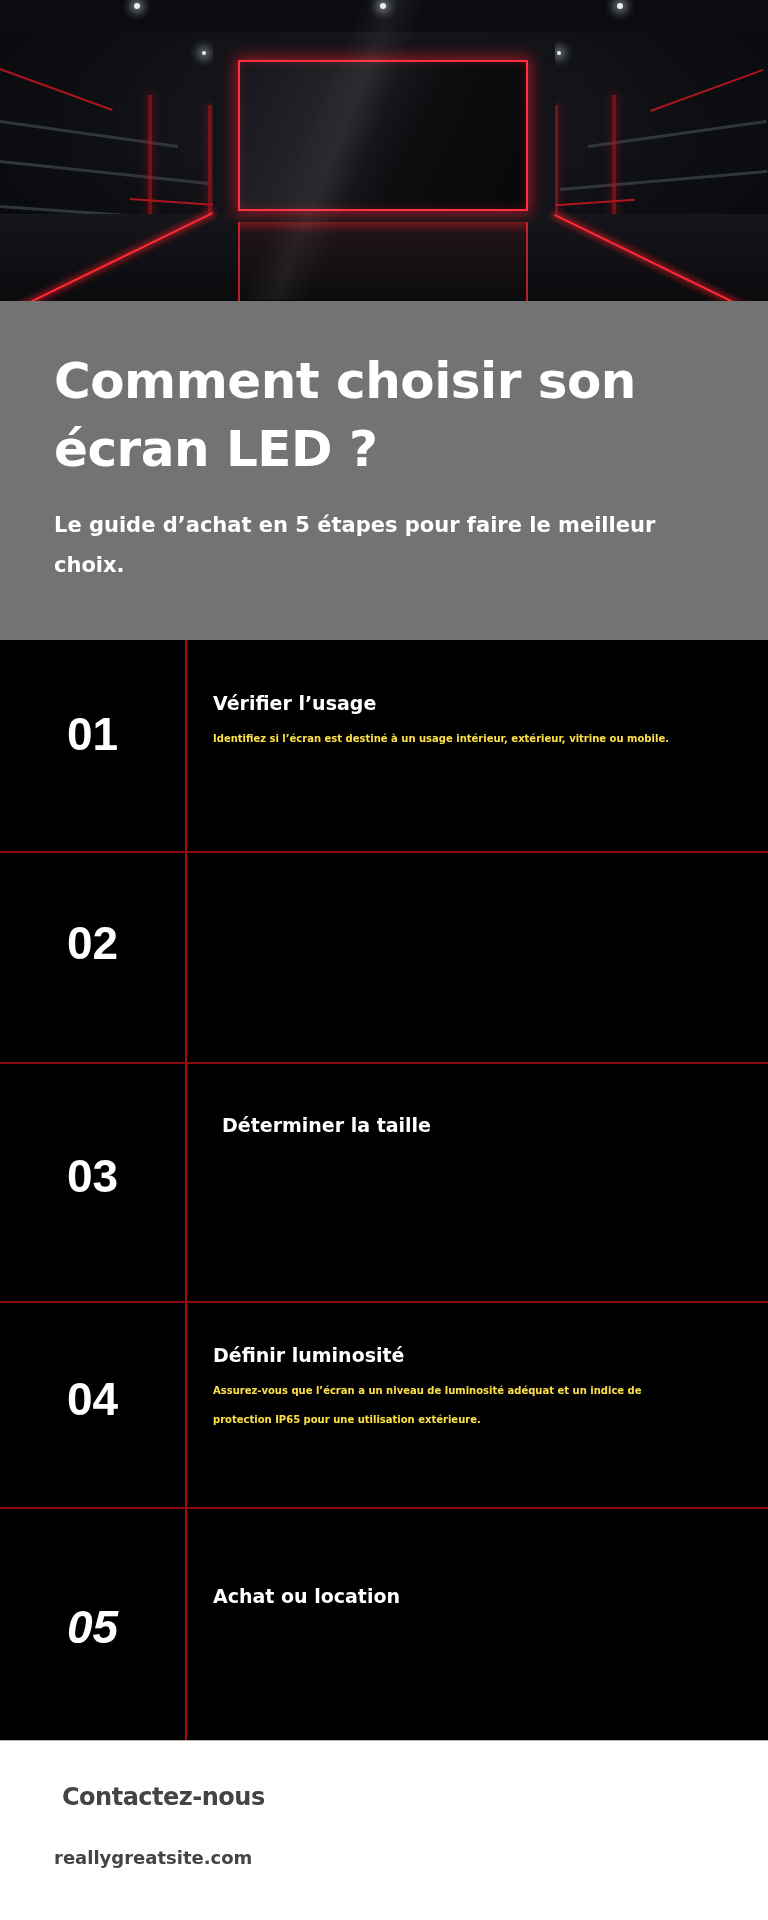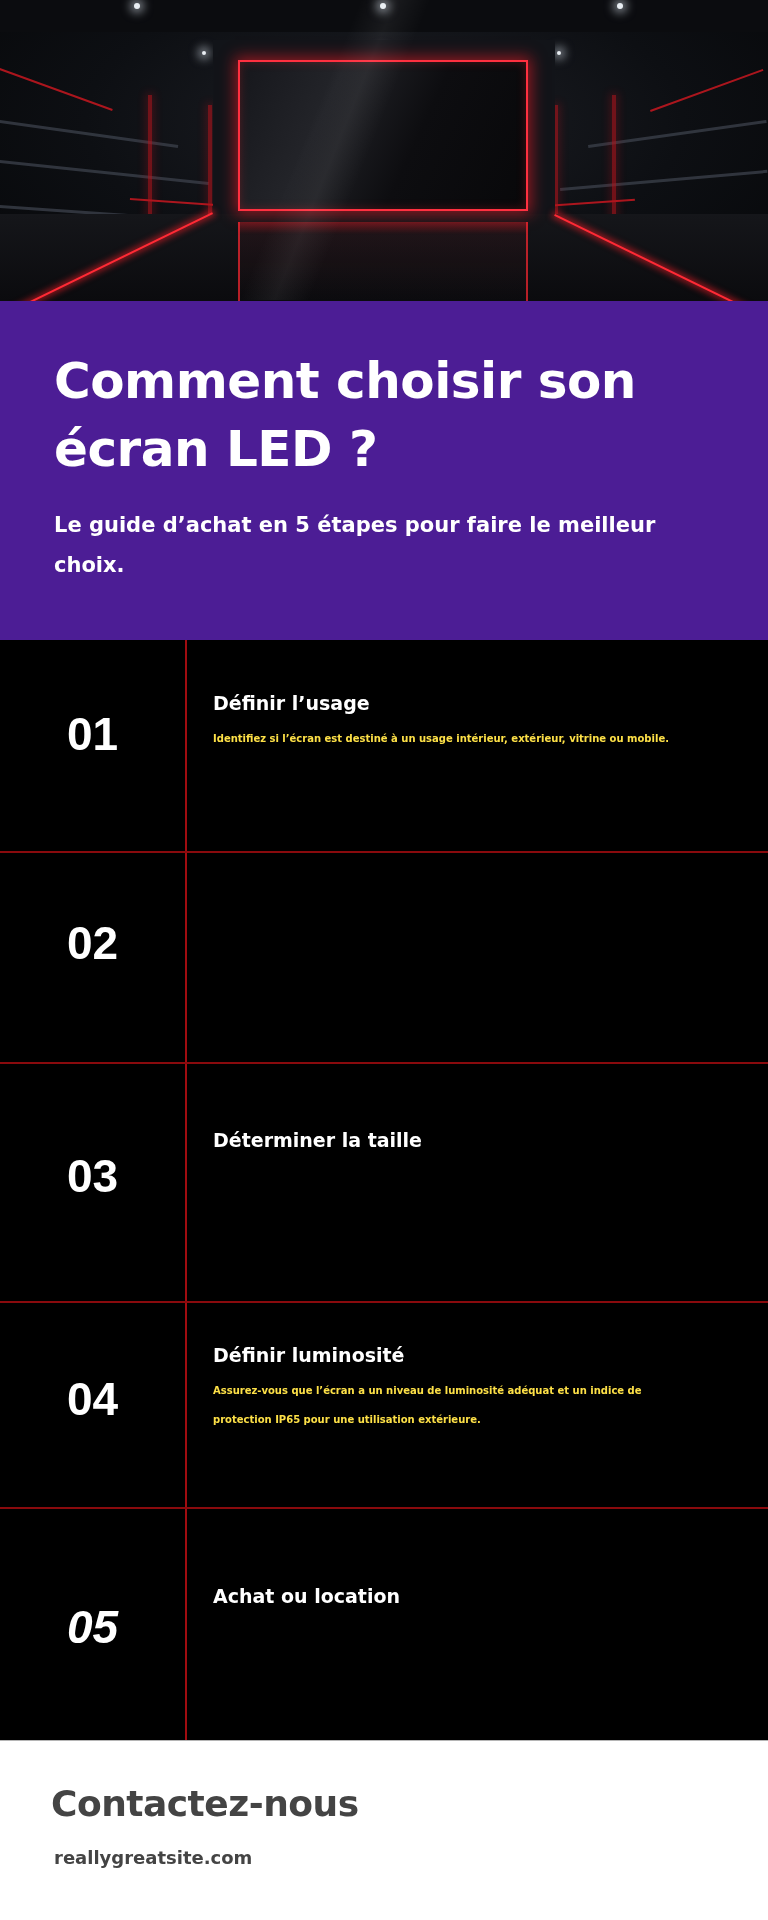--- a/index.html
+++ b/index.html
@@ -23,41 +23,41 @@
     background:linear-gradient(180deg,#15161a 0%,#0b0b0e 100%); }
   .hero .reflect { position:absolute; left:238px; top:222px; width:290px; height:80px;
     border-left:2px solid rgba(255,40,50,0.7); border-right:2px solid rgba(255,40,50,0.7);
     background:linear-gradient(180deg,rgba(255,30,40,0.35) 0%,rgba(255,30,40,0.05) 15%,rgba(0,0,0,0) 100%); }
   .hero .edge { position:absolute; height:2px; background:#ff2a35; box-shadow:0 0 6px 2px rgba(255,30,40,0.6); transform-origin:0 0; }
   .hero .wire { position:absolute; height:2px; background:#c81820; opacity:0.85; transform-origin:0 0; }
   .hero .grey { position:absolute; height:3px; background:#3a3f49; opacity:0.8; transform-origin:0 0; }
   .hero .pillar { position:absolute; width:4px; background:#b3141c; opacity:0.6; box-shadow:0 0 8px 2px rgba(200,20,30,0.45); }
 
   
-  .intro { position:absolute; left:0; top:301px; width:768px; height:339px; background:#4c1d95; }
+  .intro { position:absolute; left:0; top:301px; width:768px; height:339px; background:#737373; }
   .intro .title { position:absolute; left:54px; top:46px; width:660px; color:#ffffff;
     font-family:"DejaVu Sans", sans-serif; font-weight:bold; font-size:50px; line-height:68px; letter-spacing:-0.5px; }
   .intro .subtitle { position:absolute; left:54px; top:204px; width:640px; color:#ffffff;
     font-family:"DejaVu Sans", sans-serif; font-weight:bold; font-size:21px; line-height:40px; }
 
   
   .steps { position:absolute; left:0; top:640px; width:768px; height:1100px; background:#000000; }
   .vline { position:absolute; left:185px; top:0; width:2px; height:1100px; background:#a00c10; }
   .step { position:absolute; left:0; width:768px; }
   .step .hline { position:absolute; left:0; bottom:-1px; width:768px; height:2px; background:#8a0a0d; }
   .step .num { position:absolute; left:0; width:185px; text-align:center; color:#ffffff;
     font-family:"Liberation Sans", sans-serif; font-weight:bold; font-size:46px; }
   .step .content { position:absolute; left:213px; width:490px; }
   .step .st-title { color:#ffffff; font-family:"DejaVu Sans", sans-serif; font-weight:bold; font-size:19px; line-height:26px; margin-bottom:8px; }
   .step .st-desc { color:#fde047; font-family:"DejaVu Sans", sans-serif; font-weight:bold; font-size:10px; line-height:29px; }
 
   
   .footer { position:absolute; left:0; top:1740px; width:768px; height:180px; background:#ffffff; border-top:1px solid #b5b5b5; }
-  .footer .contact-title { position:absolute; left:51px; top:42px; color:#444444;
-    font-family:"DejaVu Sans", sans-serif; font-weight:bold; font-size:36px; letter-spacing:-0.5px; }
+  .footer .contact-title { position:absolute; left:62px; top:42px; color:#444444;
+    font-family:"DejaVu Sans", sans-serif; font-weight:bold; font-size:24px; letter-spacing:-0.5px; }
   .footer .contact-site { position:absolute; left:54px; top:106px; color:#444444;
     font-family:"DejaVu Sans", sans-serif; font-weight:bold; font-size:18px; }
 </style>
 </head>
 <body>
 
 <div class="hero">
   <div class="ceiling"></div>
   <div class="light" style="left:134px;top:3px;"></div>
   <div class="light" style="left:380px;top:3px;"></div>
@@ -108,34 +108,34 @@
   </h1>
   <p class="subtitle">Le guide d’achat en 5 étapes pour faire le meilleur choix.</p>
 </section>
 
 <section class="steps">
   <div class="vline"></div>
 
   <div class="step" style="top:0;height:212px;">
     <div class="num" style="top:67px;">01</div>
     <div class="content" style="top:50px;">
-      <div class="st-title">Définir l’usage</div>
+      <div class="st-title">Vérifier l’usage</div>
       <div class="st-desc">Identifiez si l’écran est destiné à un usage intérieur, extérieur, vitrine ou mobile.</div>
     </div>
     <div class="hline"></div>
   </div>
 
   <div class="step" style="top:196px;height:227px;">
     <div class="num" style="top:80px;">02</div>
     <div class="hline"></div>
   </div>
 
   <div class="step" style="top:423px;height:239px;">
     <div class="num" style="top:86px;">03</div>
-    <div class="content" style="top:64px;">
+    <div class="content" style="top:49px;margin-left:9px;">
       <div class="st-title">Déterminer la taille</div>
     </div>
     <div class="hline"></div>
   </div>
 
   <div class="step" style="top:662px;height:206px;">
     <div class="num" style="top:70px;">04</div>
     <div class="content" style="top:40px;">
       <div class="st-title">Définir luminosité</div>
       <div class="st-desc">Assurez-vous que l’écran a un niveau de luminosité adéquat et un indice de protection IP65 pour une utilisation extérieure.</div>

